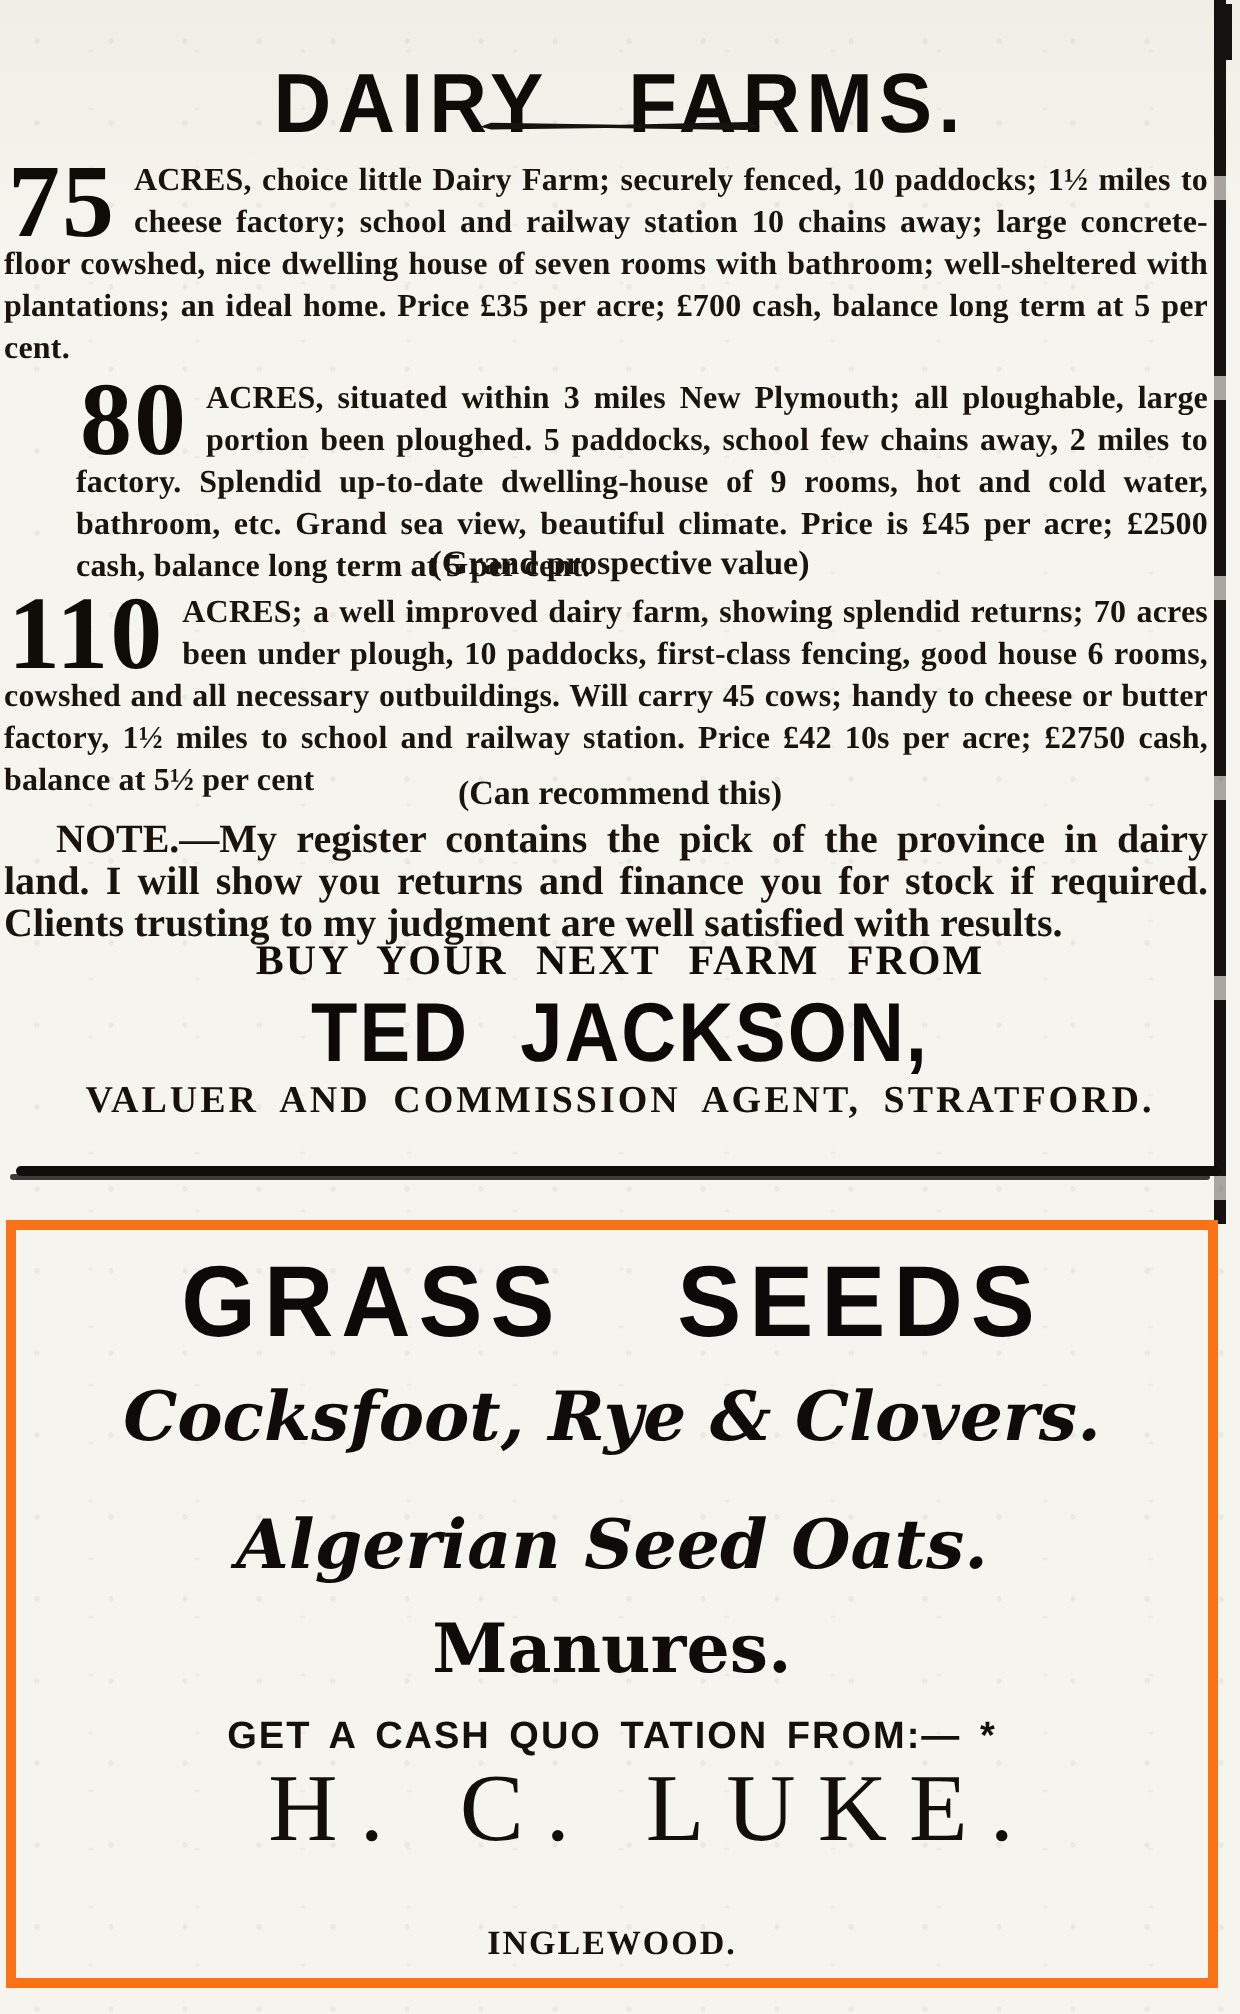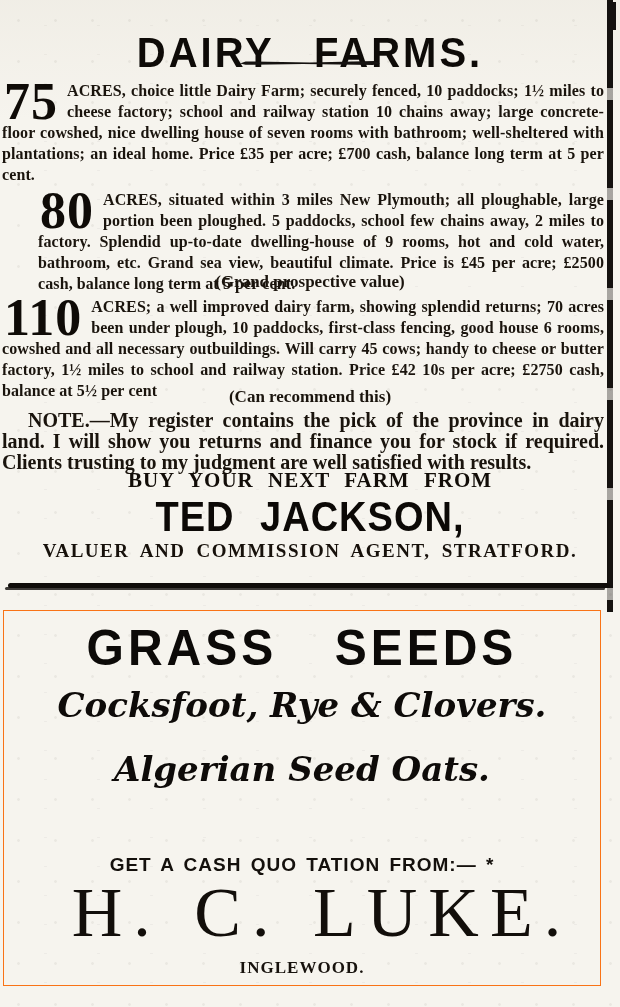--- a/index.html
+++ b/index.html
@@ -59,40 +59,40 @@
     letter-spacing:1.5px;word-spacing:5px;color:#17110b;
   }
   .section-rule{
     position:absolute;top:583px;left:8px;right:10px;height:5px;background:#100d0a;
     border-radius:3px;
     box-shadow:-4px 3px 0 -1px rgba(16,13,10,0.8);
   }
   
   .seeds-box{
     position:absolute;top:610px;left:3px;width:596px;height:374px;
-    border:1px solid #f97316;
+    border:5px solid #f97316;
   }
   .seeds-box .abs{text-align:center;}
   .seeds-title{
     top:8px;font-family:"Liberation Sans", sans-serif;font-weight:bold;
     font-size:48px;letter-spacing:4px;word-spacing:40px;color:#0c0a08;
     transform:scaleY(1.05);transform-origin:top;
   }
   .seeds-line{
     font-family:"DejaVu Serif", serif;font-weight:bold;font-size:34px;color:#0e0b09;
   }
   .seeds-line-1{top:74px;font-style:italic;}
   .seeds-line-2{top:138px;font-style:italic;}
   .seeds-line-3{top:190px;}
   .seeds-cta{
     top:243px;font-family:"Liberation Sans", sans-serif;font-weight:bold;
     font-size:19px;letter-spacing:1px;word-spacing:3px;color:#14100c;
   }
   .seeds-name{
-    top:262px;font-size:70px;letter-spacing:11px;word-spacing:4px;color:#120e0a;margin-left:40px;
+    top:262px;font-size:48px;letter-spacing:11px;word-spacing:4px;color:#120e0a;margin-left:40px;
   }
   .seeds-location{
     top:347px;font-weight:bold;font-size:17px;letter-spacing:1px;color:#17120d;
   }
   .column-rule{
     position:absolute;top:0;right:7px;width:6px;height:612px;
     background:repeating-linear-gradient(180deg,
       #151210 0px,#151210 88px,
       rgba(21,18,16,0.35) 88px,rgba(21,18,16,0.35) 100px);
   }
@@ -135,20 +135,21 @@
     <div class="abs agent-title" style="top:540px;">VALUER AND COMMISSION AGENT, STRATFORD.</div>
   </section>
 
   <div class="section-rule"></div>
 
   <section class="seeds-box">
     <h2 class="abs seeds-title" style="margin:0;">GRASS SEEDS</h2>
 
     <div class="abs seeds-line seeds-line-1">Cocksfoot, Rye &amp; Clovers.</div>
     <div class="abs seeds-line seeds-line-2">Algerian Seed Oats.</div>
+    <div class="abs seeds-line seeds-line-3">Manures.</div>
 
     <div class="abs seeds-cta">GET A CASH QUO TATION FROM:— *</div>
 
     <div class="abs seeds-name">H. C. LUKE.</div>
 
     <div class="abs seeds-location">INGLEWOOD.</div>
   </section>
 
 </div>
 

